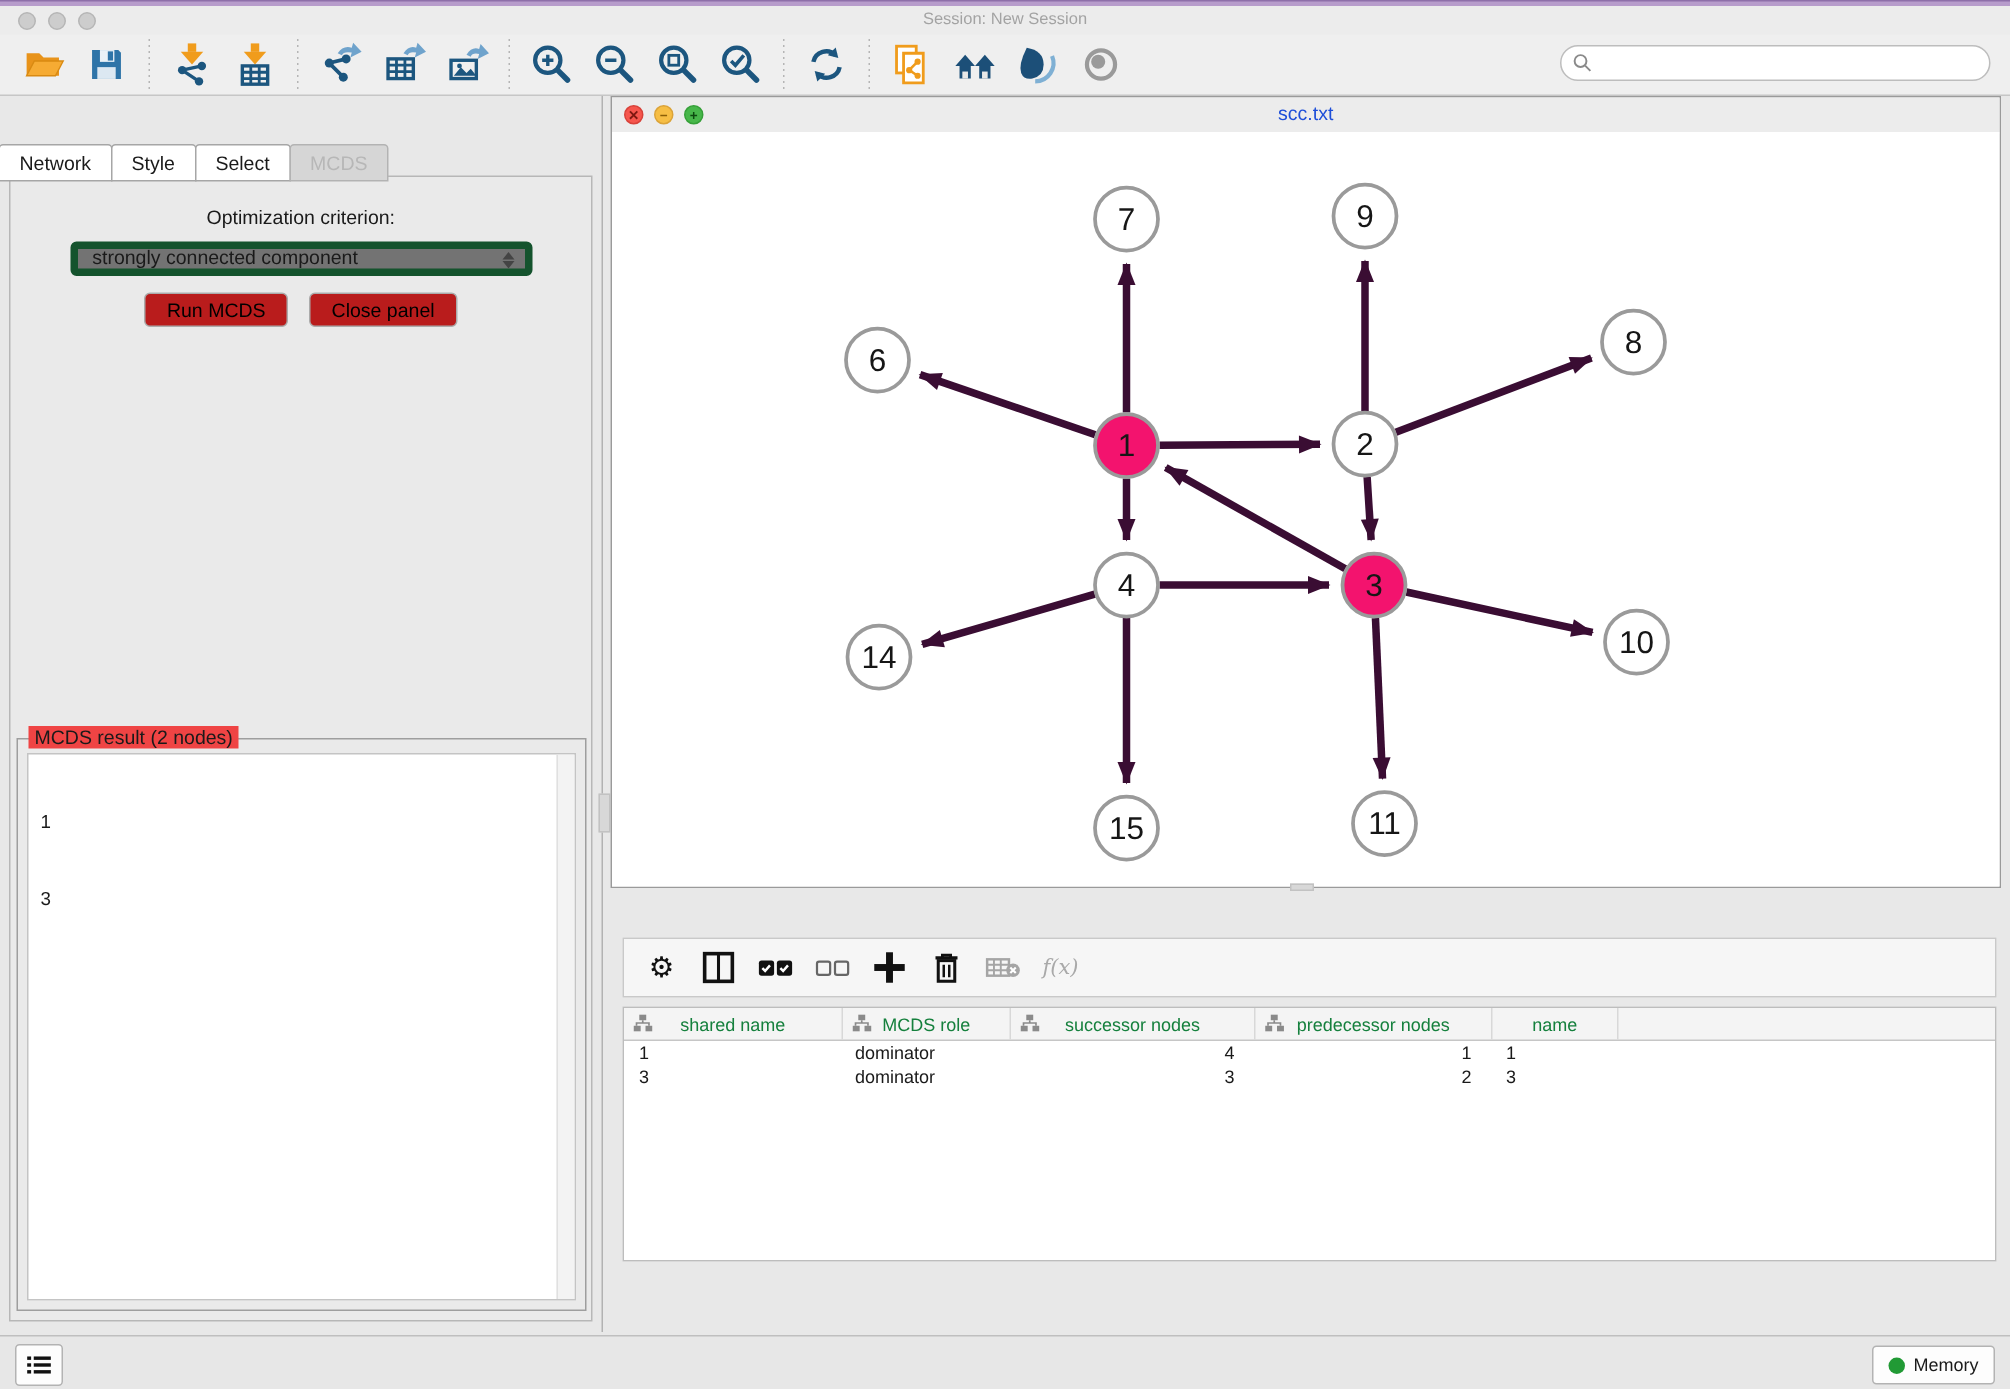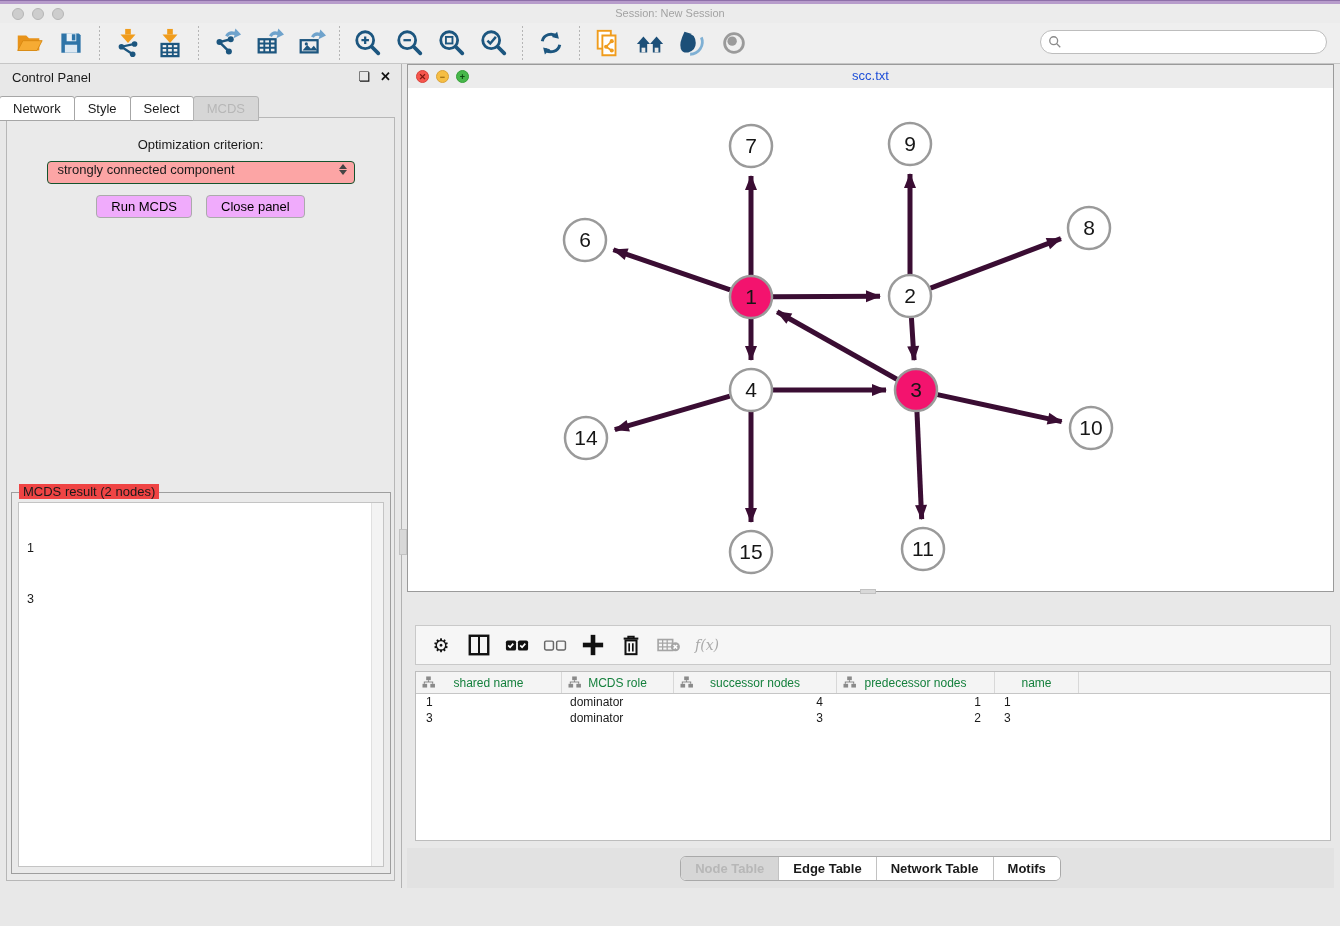--- a/index.html
+++ b/index.html
@@ -27,27 +27,27 @@
   .panel-header .ph-title{position:absolute;left:12px;top:6px;font-size:13px;color:#1a1a1a;}
   .ph-icons{position:absolute;right:10px;top:5px;display:flex;gap:10px;}
   .ph-ic{font-size:13px;font-weight:bold;color:#111;line-height:15px;cursor:default;}
   .float-ic::before{content:"\274F";font-weight:normal;}
   .close-ic::before{content:"\2715";}
   .cp-tabs{position:absolute;left:0;top:32px;width:100%;display:flex;justify-content:flex-start;}
   .tab{background:#fff;border:1px solid #a6a6a6;padding:4px 13px 4px;font-size:13px;margin-left:-1px;border-radius:3px 3px 0 0;position:relative;z-index:1;}
   .tab.sel-gray{background:#d6d6d6;color:#b7b7b7;border-color:#b3b3b3;}
   .cp-content{position:absolute;left:6px;top:53px;width:389px;height:764px;background:#eaeaea;border:1px solid #b7b7b7;box-sizing:border-box;}
   .opt-label{text-align:center;margin-top:19px;font-size:13px;}
-  .dropdown{position:relative;margin:9px auto 0;width:308px;height:23px;background:#fca5a5;border:1px solid #14532d;border-radius:4px;box-sizing:border-box;display:flex;align-items:flex-start;padding-left:10px;font-size:13px;}
+  .dropdown{position:relative;margin:9px auto 0;width:308px;height:23px;background:#737373;border:5px solid #14532d;border-radius:4px;box-sizing:border-box;display:flex;align-items:flex-end;padding-left:10px;font-size:13px;}
   .dd-arrows{position:absolute;right:7px;top:2px;display:flex;flex-direction:column;align-items:center;gap:1px;}
   .dd-arrows i{display:block;width:0;height:0;border-left:4px solid transparent;border-right:4px solid transparent;}
   .dd-up{border-bottom:5px solid #444;}
   .dd-down{border-top:5px solid #444;}
   .cp-buttons{display:flex;justify-content:center;gap:14px;margin-top:11px;}
-  .btn{background:#f0abfc;border:1px solid #ababab;border-radius:4px;padding:3px 14px;font-size:13px;font-family:"Liberation Sans",sans-serif;}
+  .btn{background:#b91c1c;border:1px solid #ababab;border-radius:4px;padding:3px 14px;font-size:13px;font-family:"Liberation Sans",sans-serif;}
   .groupbox{position:absolute;left:4px;top:374px;width:378px;height:380px;border:1px solid #9e9e9e;background:#eaeaea;}
   .groupbox .legend{position:absolute;left:7px;top:-9px;background:#ef4444;padding:0 4px;font-size:13px;}
   .result-area{position:absolute;left:6px;top:9px;right:6px;bottom:6px;background:#fff;border:1px solid #c4c4c4;overflow:hidden;}
   .result-area .lines{padding:3px 8px;font-size:12.5px;line-height:17px;white-space:pre;}
   .result-scroll{position:absolute;right:0;top:0;bottom:0;width:11px;background:#f3f3f3;border-left:1px solid #e0e0e0;}
   .v-split-handle{position:absolute;left:399px;top:529px;width:8px;height:26px;background:#d8d8d8;border:1px solid #c2c2c2;box-sizing:border-box;}
 
   
   .network-win{position:absolute;left:407px;top:64px;width:927px;height:528px;border:1px solid #9a9a9a;box-sizing:border-box;background:#fff;}
   .nw-titlebar{position:relative;height:23px;background:#ececec;border-bottom:1px solid #c3c3c3;}
@@ -240,27 +240,20 @@
     <div class="search-wrap">
       <svg width="14" height="14" viewBox="0 0 16 16">
           <circle cx="6.5" cy="6.5" r="4.5" fill="none" stroke="#8a8a8a" stroke-width="1.5"></circle>
           <path d="M10 10 L14 14" stroke="#8a8a8a" stroke-width="1.5"></path>
         </svg>
       <input type="text" value="" style="">
     </div>
   </div>
 
   <div class="control-panel">
-    <div class="panel-header">
-      <span class="ph-title">Control Panel</span>
-      <span class="ph-icons">
-        <span class="ph-ic float-ic"></span>
-        <span class="ph-ic close-ic"></span>
-      </span>
-    </div>
     <div class="cp-tabs">
       <span class="tab">Network</span>
       <span class="tab">Style</span>
       <span class="tab">Select</span>
       <span class="tab sel-gray">MCDS</span>
     </div>
     <div class="cp-content">
       <div class="opt-label">Optimization criterion:</div>
       <div class="dropdown">
         <span>strongly connected component</span>
@@ -450,24 +443,32 @@
       </div>
       <div class="trow">
         <div class="td c0">3</div>
         <div class="td c1">dominator</div>
         <div class="td c2">3</div>
         <div class="td c3">2</div>
         <div class="td c4">3</div>
       </div>
     </div>
 
-    <div class="tp-tabstrip">
-      <div class="bt-group">
-        <span class="b-tab sel-gray">Node Table</span>
-        <span class="b-tab">Edge Table</span>
-        <span class="b-tab">Network Table</span>
-        <span class="b-tab">Motifs</span>
-      </div>
-    </div>
-  </div>
-
+  </div>
+
+  <div class="statusbar">
+    <div class="list-btn">
+      <svg width="18" height="14" viewBox="0 0 20 16">
+          <rect x="1" y="1.5" width="3" height="2.6" fill="#111"></rect>
+          <rect x="6" y="1.5" width="13" height="2.6" fill="#111"></rect>
+          <rect x="1" y="6.7" width="3" height="2.6" fill="#111"></rect>
+          <rect x="6" y="6.7" width="13" height="2.6" fill="#111"></rect>
+          <rect x="1" y="11.9" width="3" height="2.6" fill="#111"></rect>
+          <rect x="6" y="11.9" width="13" height="2.6" fill="#111"></rect>
+        </svg>
+    </div>
+    <div class="memory-btn">
+      <span class="mem-dot"></span>
+      <span>Memory</span>
+    </div>
+  </div>
 
 </div>
 
 </body></html>

